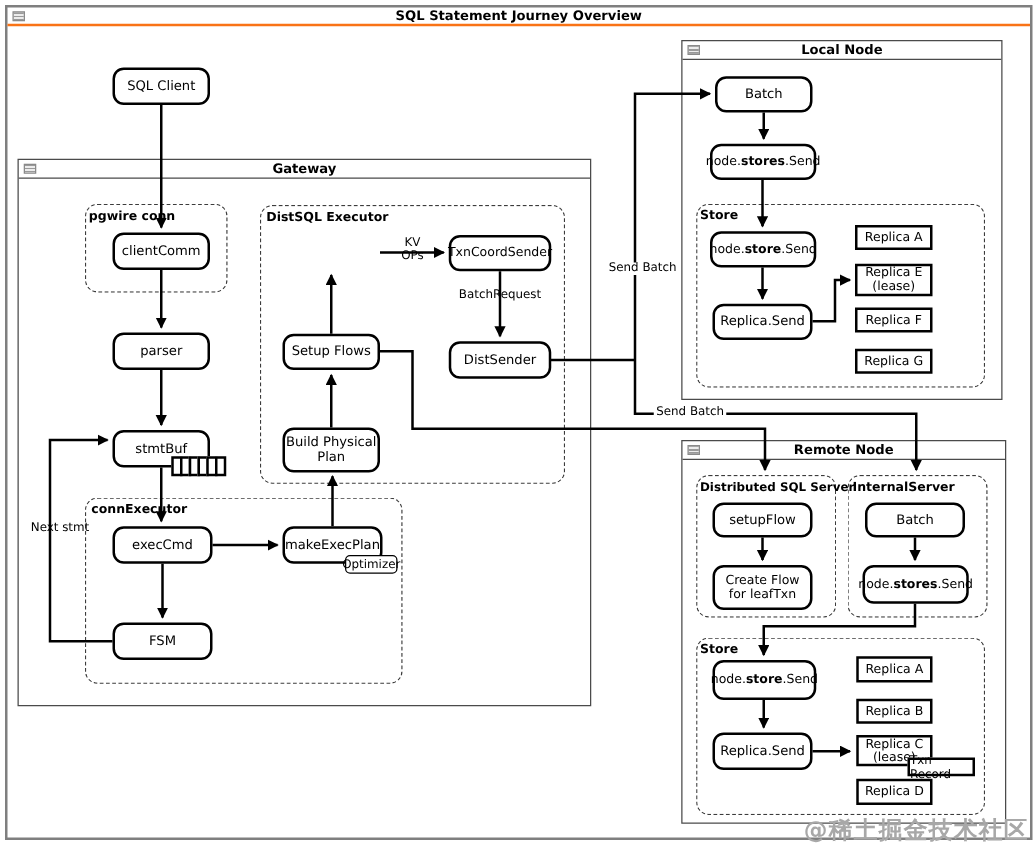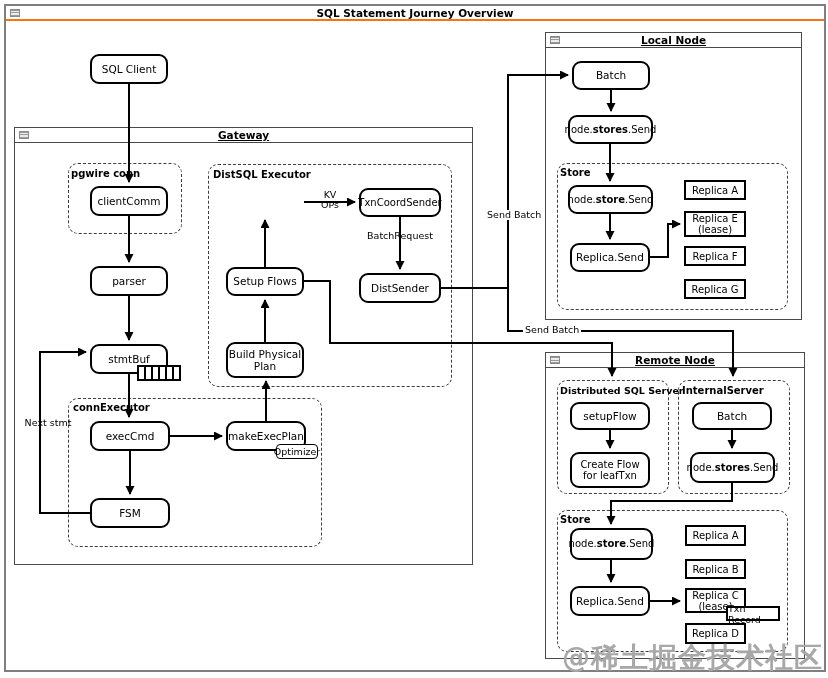--- a/index.html
+++ b/index.html
@@ -1,20 +1,20 @@
 <!DOCTYPE html>
 <html><head>
 <meta charset="utf-8">
 <style>
   html,body{margin:0;padding:0;background:#fff;}
   .canvas{position:relative;width:828px;height:678px;background:#fff;
           font-family:"DejaVu Sans","Liberation Sans",sans-serif;color:#000;overflow:hidden;}
   .window{position:absolute;background:#fff;z-index:1;}
   .window.outer{border:2px solid #7f7f7f;}
-  .window.inner{border:1.5px solid #4a4a4a;text-decoration:underline;}
+  .window.inner{border:1.5px solid #4a4a4a;}
   .titlebar{position:relative;height:15px;display:flex;align-items:center;justify-content:center;
             font-weight:bold;font-size:10.5px;box-sizing:border-box;}
   .outer>.titlebar{border-bottom:2px solid #f97316;}
   .inner>.titlebar{border-bottom:1.5px solid #4a4a4a;}
   .win-icon{position:absolute;left:4px;top:3px;width:10px;height:8px;box-sizing:border-box;
             border:1px solid #8a8a8a;background:#ececec;
             background-image:repeating-linear-gradient(to bottom,#9a9a9a 0 1px,transparent 1px 2.5px);}
   .dashed{position:absolute;border:1.6px dashed #3c3c3c;border-radius:10px;z-index:1;background:transparent;}
   .dashed-label{position:absolute;font-size:10px;font-weight:bold;z-index:3;white-space:nowrap;}
   .node{position:absolute;box-sizing:border-box;border:2px solid #000;border-radius:9px;background:#fff;
@@ -28,21 +28,21 @@
   .tag.optimizer{border:1.5px solid #000;border-radius:4px;font-size:9.5px;}
   .tag.txn{border:2px solid #000;font-size:9.5px;}
   .edge-label{position:absolute;font-size:9.5px;text-align:center;white-space:pre-line;
         line-height:1.1;z-index:3;}
   .edge-label.bg{background:#fff;padding:0 2px;}
   svg.wires{position:absolute;left:0;top:0;z-index:2;pointer-events:none;}
   .queue{position:absolute;display:flex;z-index:3;}
   .queue span{display:block;width:9px;height:16px;box-sizing:border-box;border:2px solid #000;
         background:#fff;margin-left:-2px;}
   .queue span:first-child{margin-left:0;}
-  .watermark{position:absolute;right:5px;bottom:1px;font-size:28px;color:#a8a8a8;z-index:5;
+  .watermark{position:absolute;right:5px;bottom:1px;font-size:19px;color:#a8a8a8;z-index:5;
         letter-spacing:1px;font-weight:bold;}
 </style>
 </head>
 <body>
 
 <div class="canvas">
 
   <div class="window outer" style="left:4px;top:4px;width:818px;height:664px;">
     <div class="titlebar">
       <span class="win-icon"></span>

